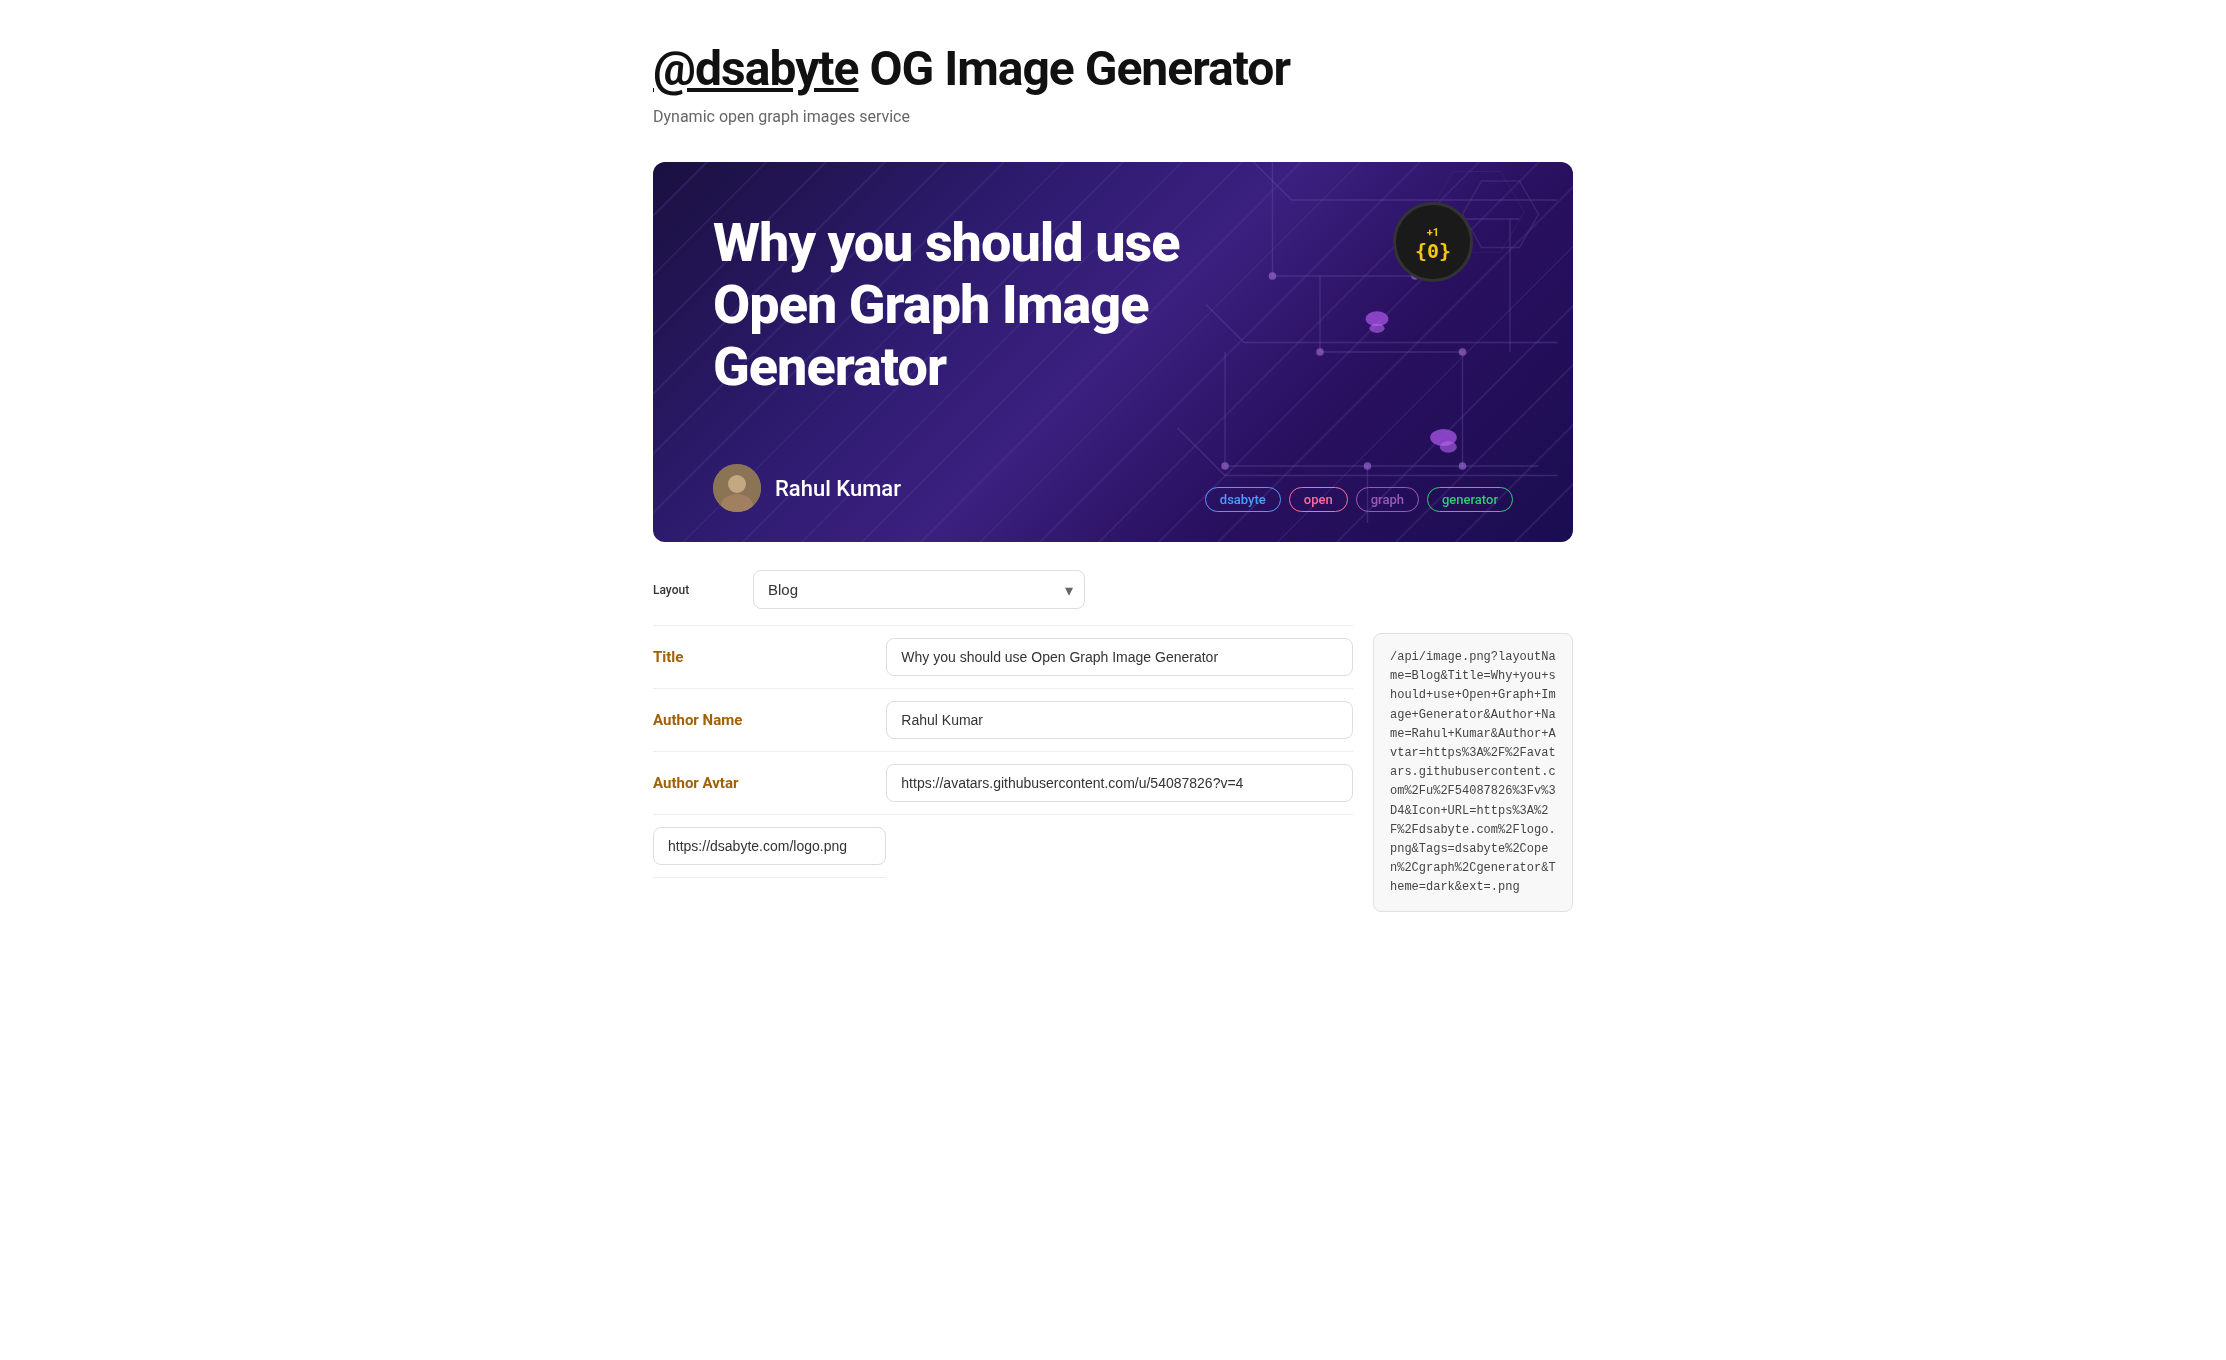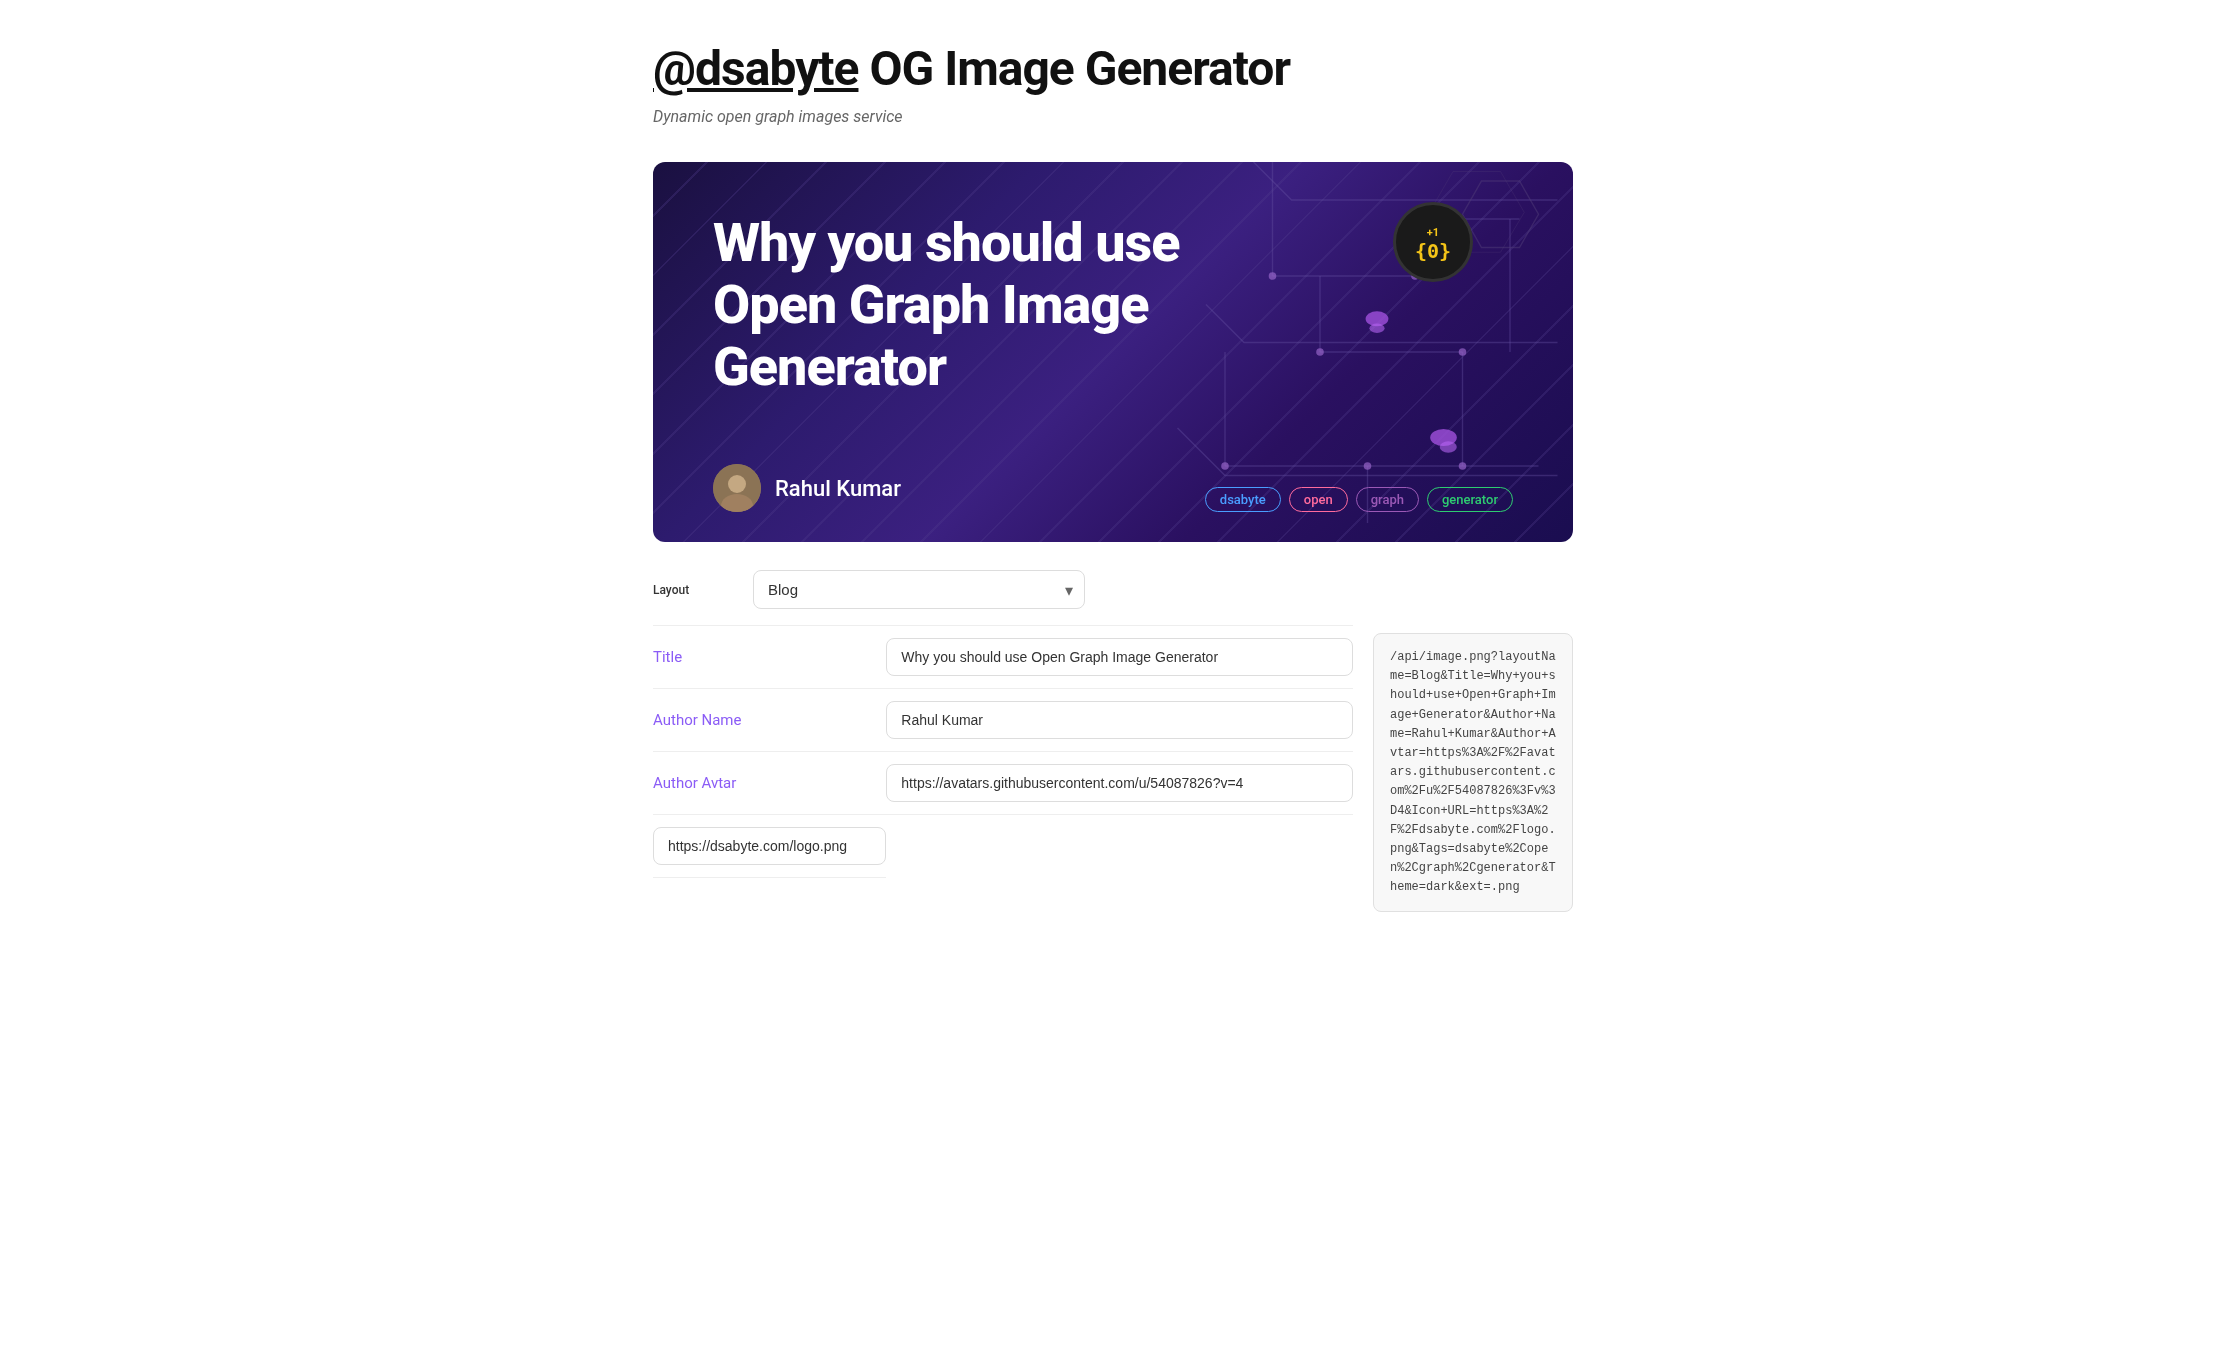--- a/index.html
+++ b/index.html
@@ -29,21 +29,20 @@
     }
 
     .header-title .underline {
       text-decoration: underline;
     }
 
     .header-subtitle {
       font-size: 16px;
       color: #666;
       margin-top: 10px;
-      font-style: italic;
     }
 
     
     .og-preview {
       width: 100%;
       border-radius: 12px;
       overflow: hidden;
       margin-bottom: 28px;
       position: relative;
       background: linear-gradient(135deg, #1a1040 0%, #2d1b6e 30%, #3b2080 50%, #2a1060 70%, #1a0d50 100%);
@@ -301,22 +300,22 @@
     
     .fields-grid {
       display: grid;
       grid-template-columns: 1fr 2fr;
       gap: 0;
       border-top: 1px solid #eee;
     }
 
     .field-label {
       font-size: 15px;
-      color: #8b5cf6;
-      font-weight: 400;
+      color: #a16207;
+      font-weight: 700;
       padding: 18px 16px 18px 0;
       border-bottom: 1px solid #eee;
       display: flex;
       align-items: center;
     }
 
     .field-input-cell {
       padding: 12px 0;
       border-bottom: 1px solid #eee;
       display: flex;

